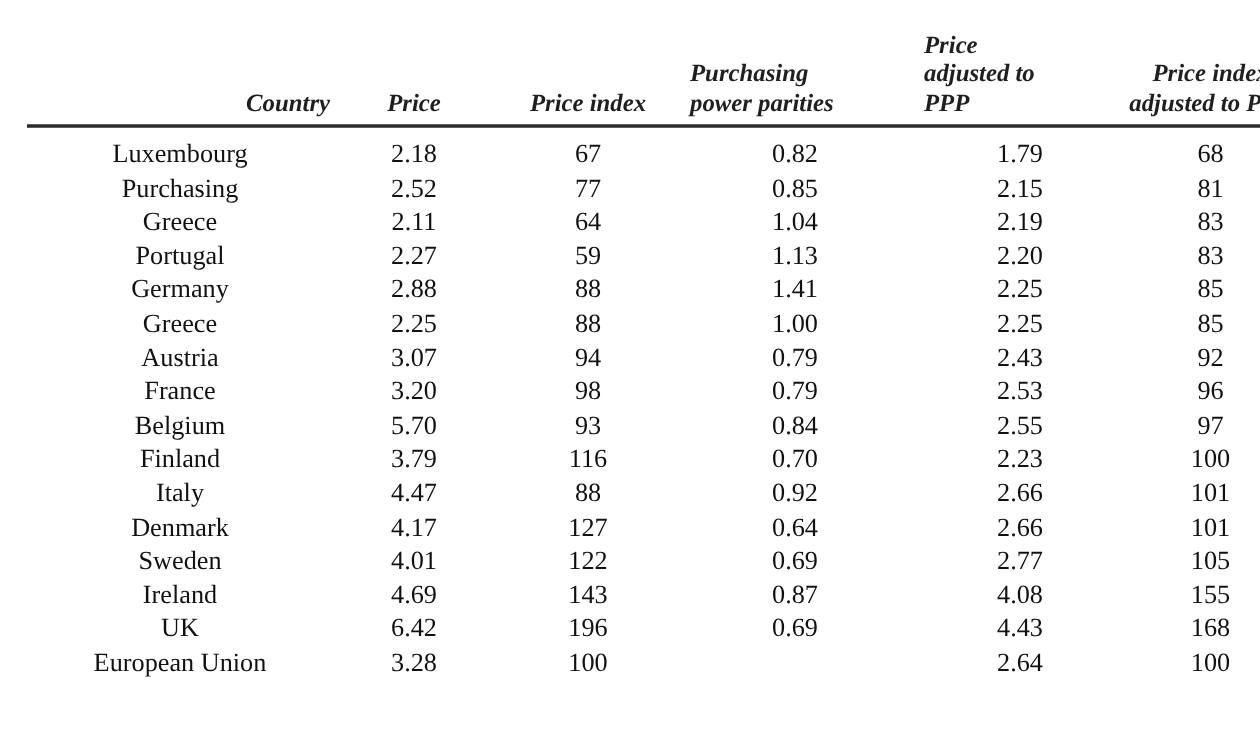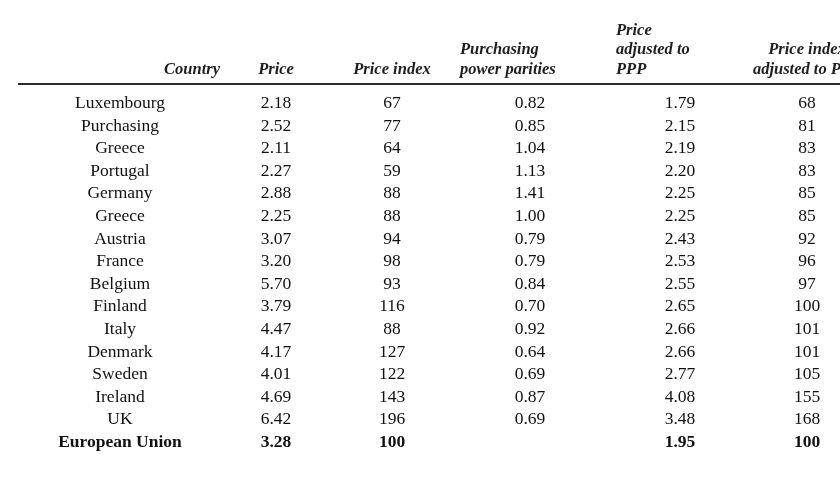--- a/index.html
+++ b/index.html
@@ -78,21 +78,21 @@
     white-space: nowrap;
   }
   tbody td.num {
     text-align: center;
   }
   tbody td.adj {
     text-align: center;
     padding-left: 22px;
   }
   tbody tr.total td {
-    font-weight: bold;
+    font-weight: normal;
   }
   .spacer-row td {
     height: 6px;
     padding: 0;
     font-size: 0;
     line-height: 0;
   }
 </style>
 </head>
 <body>
@@ -199,21 +199,21 @@
         <td class="num">93</td>
         <td class="num">0.84</td>
         <td class="adj">2.55</td>
         <td class="num">97</td>
       </tr>
       <tr>
         <td class="country">Finland</td>
         <td class="num">3.79</td>
         <td class="num">116</td>
         <td class="num">0.70</td>
-        <td class="adj">2.65</td>
+        <td class="adj">2.23</td>
         <td class="num">100</td>
       </tr>
       <tr>
         <td class="country">Italy</td>
         <td class="num">4.47</td>
         <td class="num">88</td>
         <td class="num">0.92</td>
         <td class="adj">2.66</td>
         <td class="num">101</td>
       </tr>
@@ -239,27 +239,27 @@
         <td class="num">143</td>
         <td class="num">0.87</td>
         <td class="adj">4.08</td>
         <td class="num">155</td>
       </tr>
       <tr>
         <td class="country">UK</td>
         <td class="num">6.42</td>
         <td class="num">196</td>
         <td class="num">0.69</td>
-        <td class="adj">3.48</td>
+        <td class="adj">4.43</td>
         <td class="num">168</td>
       </tr>
 
       <tr class="total">
         <td class="country">European Union</td>
         <td class="num">3.28</td>
         <td class="num">100</td>
         <td class="num"></td>
-        <td class="adj">1.95</td>
+        <td class="adj">2.64</td>
         <td class="num">100</td>
       </tr>
     </tbody>
   </table>
 </div>
 
 </body></html>

